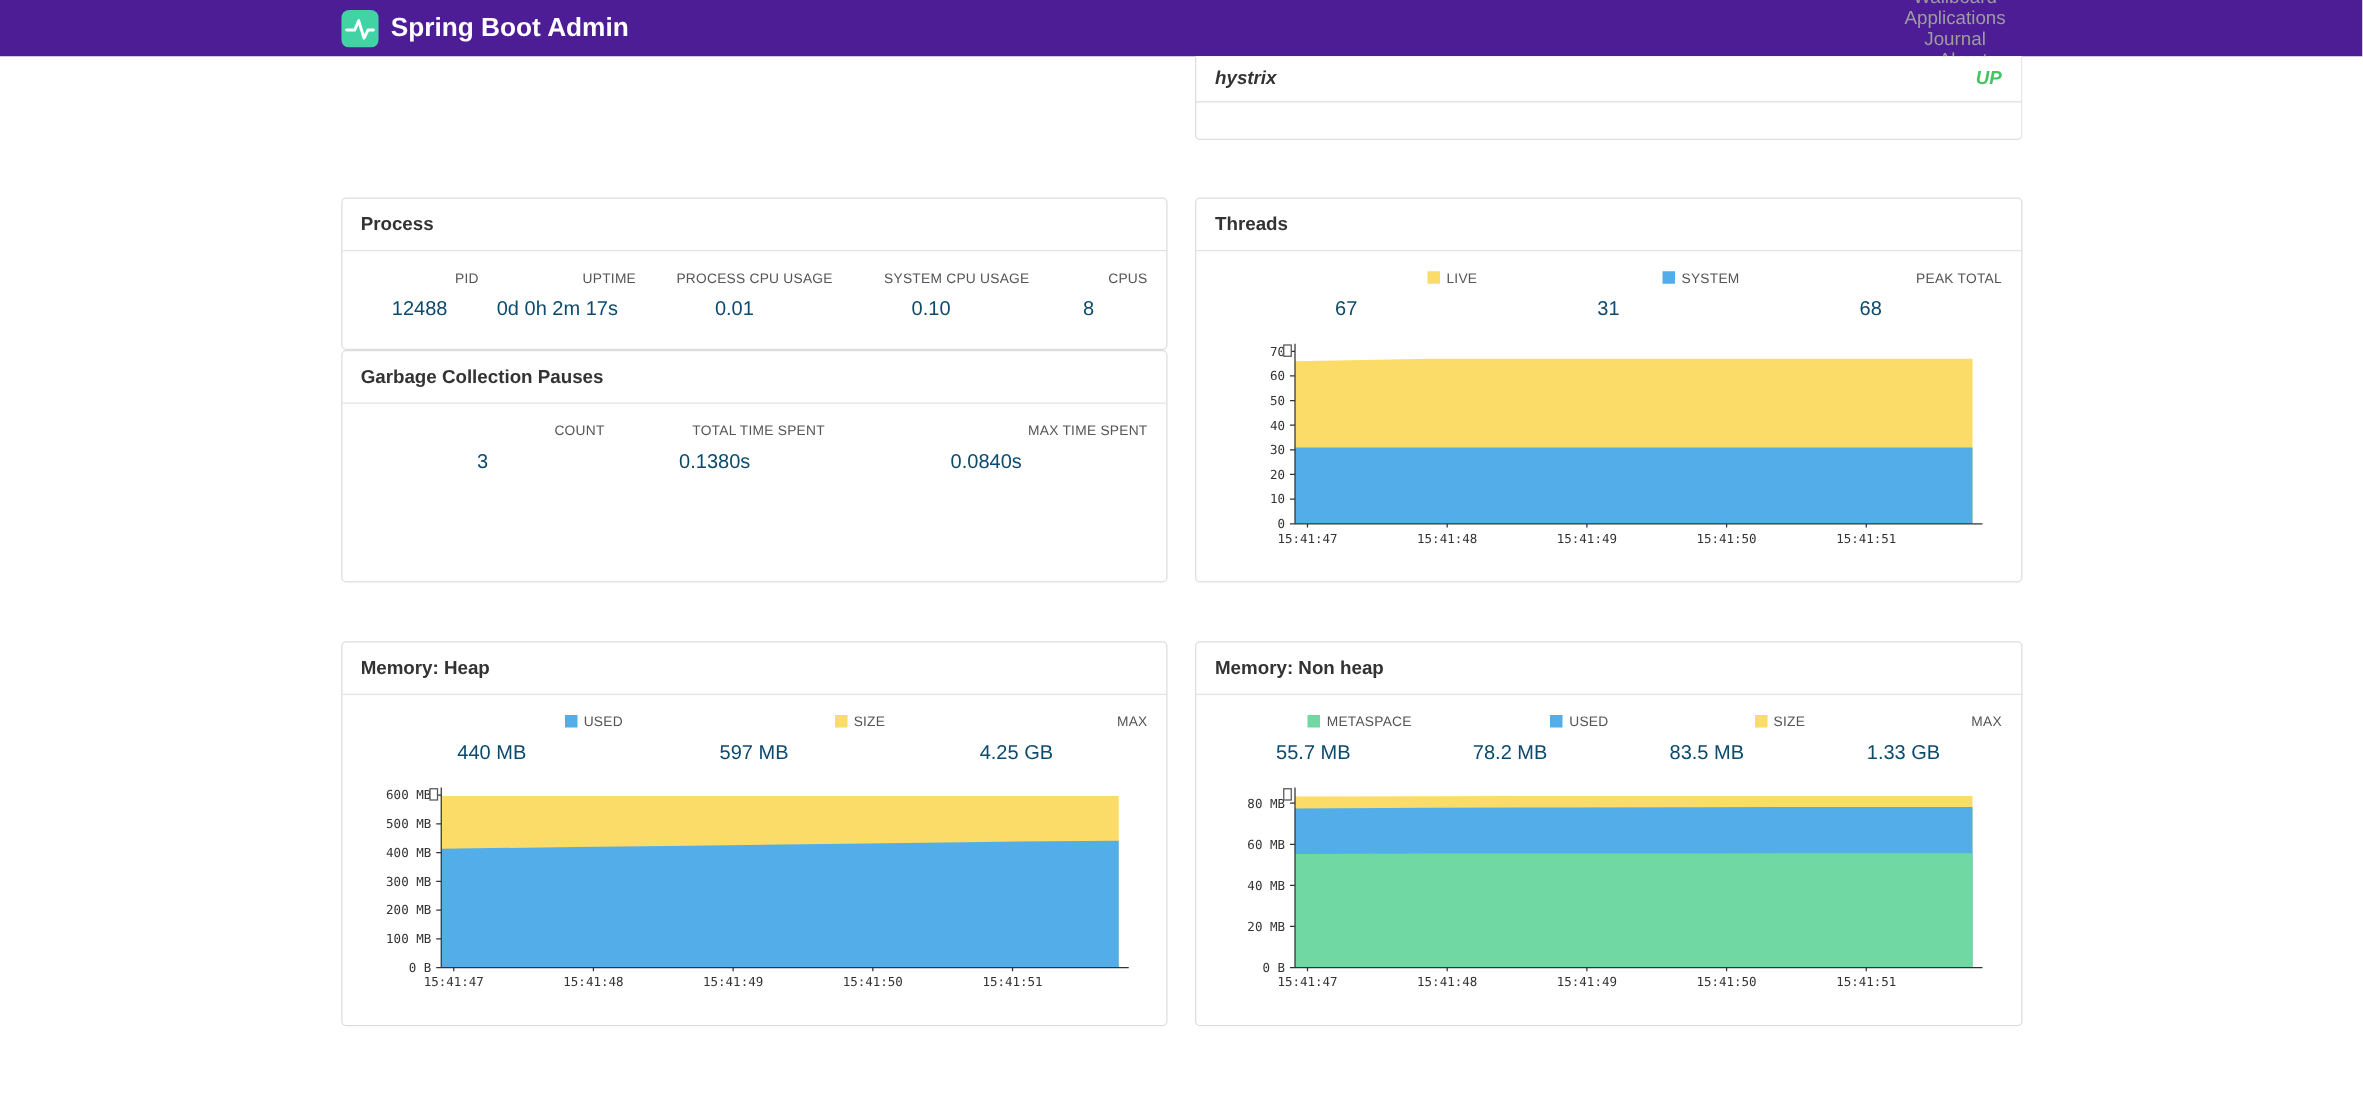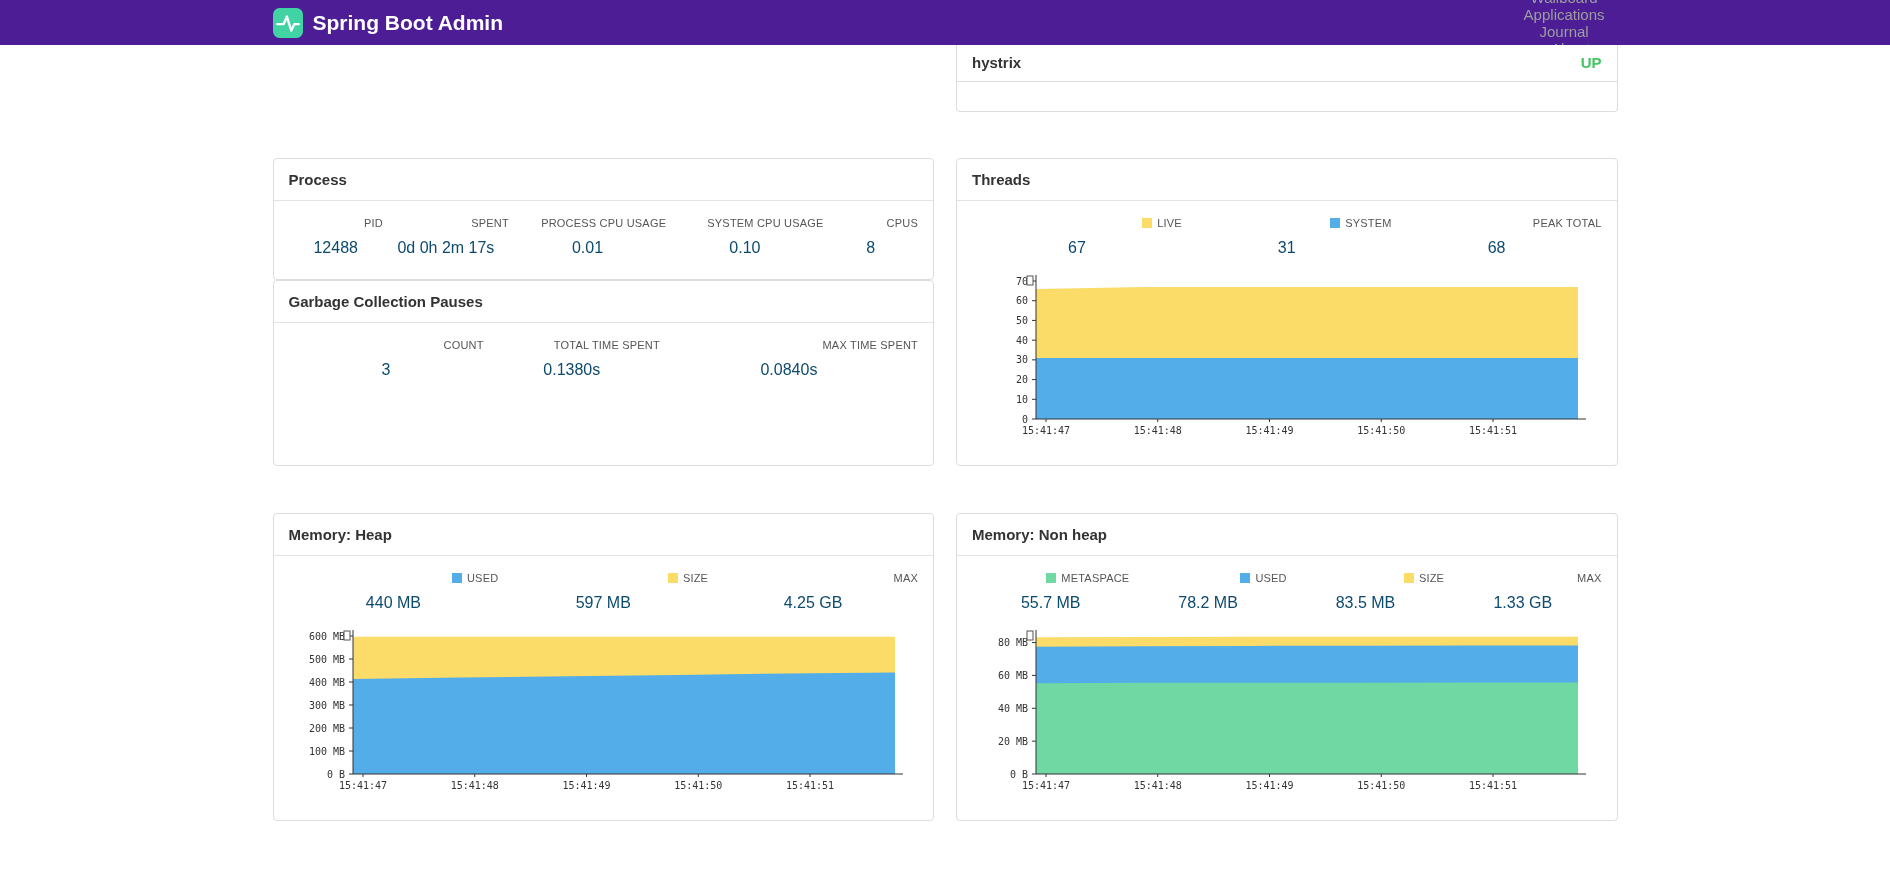--- a/index.html
+++ b/index.html
@@ -21,21 +21,21 @@
   .nav-links { display: flex; align-items: center; flex-direction: column; }
   .nav-links a { color: #9d9d9d; font-size: 15px; text-decoration: none; padding: 0 13px; cursor: pointer; }
   .nav-links a:last-child { padding-right: 0; }
 
   
   .panel { background: #fff; border: 1px solid #ddd; border-radius: 4px; }
   .panel-header { padding: 12px 15px; font-size: 15px; font-weight: 700; color: #333; border-bottom: 1px solid #e3e3e3; }
   .panel-body { padding: 16px 15px 22px; }
 
   
-  .row-top { display: grid; grid-template-columns: 1fr 1fr; column-gap: 22px; margin-bottom: 46px; }
+  .row-top { display: grid; grid-template-columns: 1fr 1fr; column-gap: 22px; margin-bottom: 46px; font-style: italic; }
   .panel-fragment { border-top: none; border-radius: 0 0 4px 4px; }
   .app-row { display: flex; justify-content: space-between; align-items: center; padding: 9px 15px 10px; border-bottom: 1px solid #ddd; font-size: 15px; font-weight: 700; cursor: pointer; }
   .fragment-pad { height: 29px; }
 
   
   .row-main { display: grid; grid-template-columns: 1fr 1fr; column-gap: 22px; row-gap: 47px; }
   .stack { display: flex; flex-direction: column; }
   .stack .panel { flex: 0 0 auto; }
   .stack .panel:last-child { flex: 1 1 auto; }
 
@@ -94,21 +94,21 @@
 
       <section class="panel">
         <div class="panel-header">Process</div>
         <div class="panel-body">
           <div class="stats">
             <div class="stat w15">
               <div class="stat-label">PID</div>
               <div class="stat-value">12488</div>
             </div>
             <div class="stat w20">
-              <div class="stat-label">SPENT</div>
+              <div class="stat-label">UPTIME</div>
               <div class="stat-value">0d 0h 2m 17s</div>
             </div>
             <div class="stat w25">
               <div class="stat-label">PROCESS CPU USAGE</div>
               <div class="stat-value">0.01</div>
             </div>
             <div class="stat w25">
               <div class="stat-label">SYSTEM CPU USAGE</div>
               <div class="stat-value">0.10</div>
             </div>

